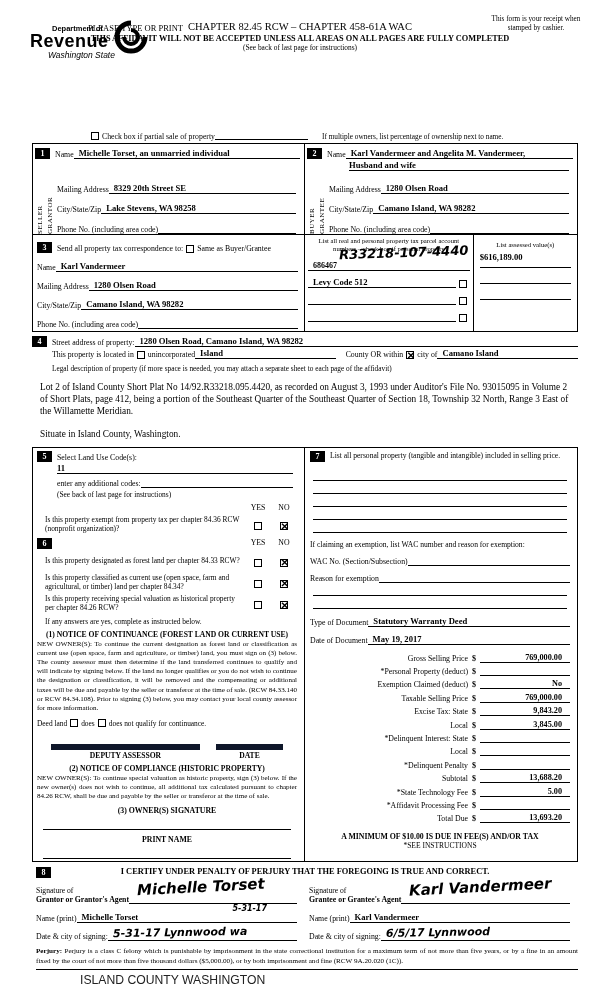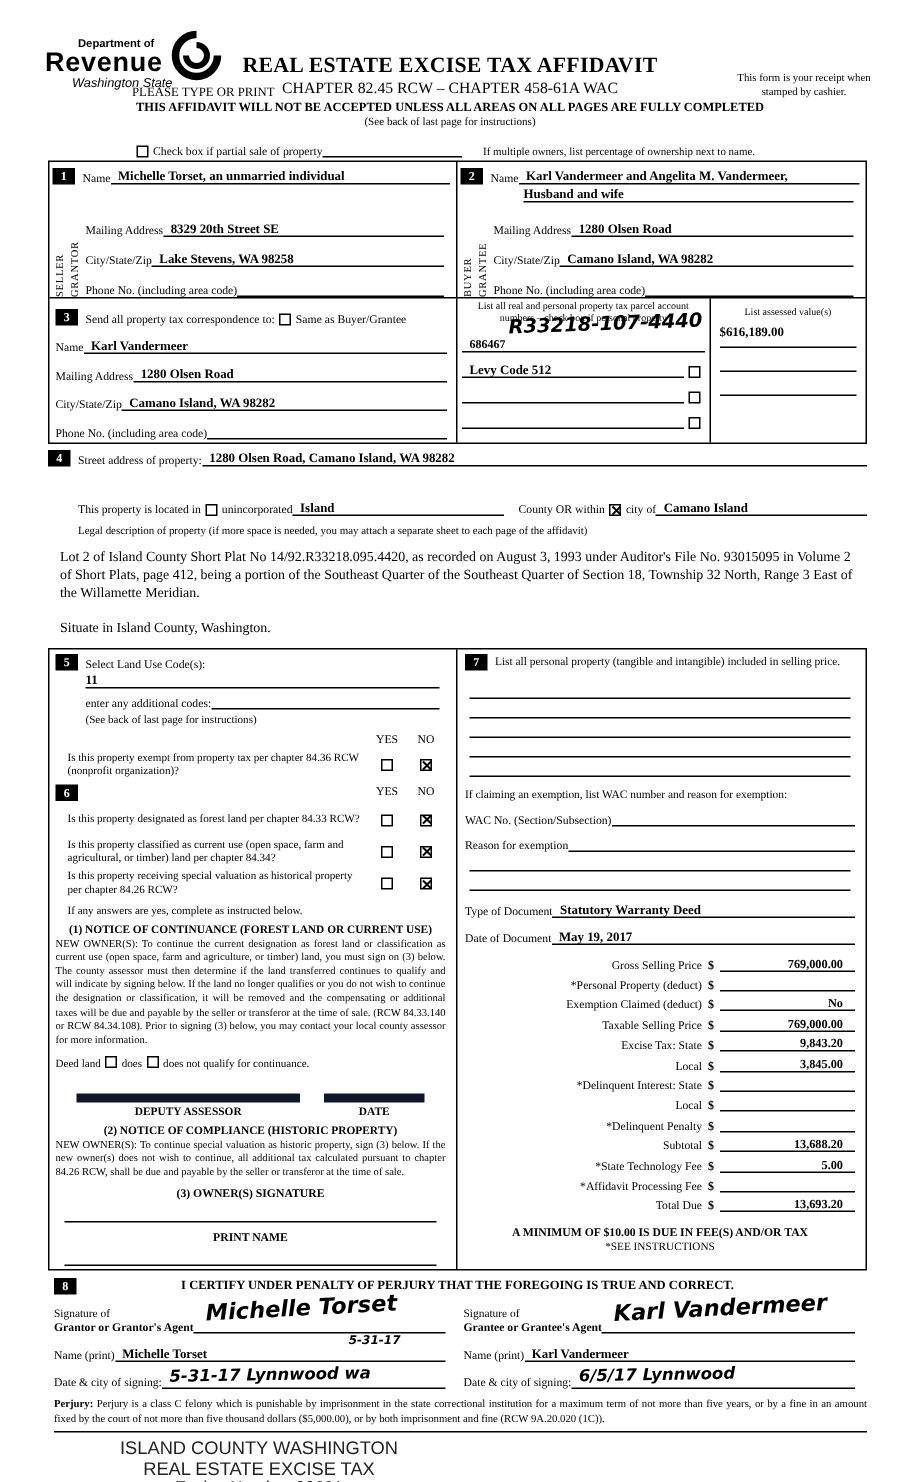--- a/index.html
+++ b/index.html
@@ -14,21 +14,21 @@
   .logo .state { font-size: 8.5px; font-style: italic; margin-left: 18px; }
   .logo svg { position: absolute; right: 12px; top: -4px; }
   .hdr-title { text-align: center; font-size: 14.5px; font-weight: bold; padding-top: 16px; letter-spacing: .2px; }
   .hdr-sub { position: relative; text-align: center; font-size: 10.5px; margin-top: 1px; }
   .type-print { position: absolute; left: 88px; top: 2px; font-size: 8.5px; }
   .receipt { position: absolute; right: 16px; top: -6px; width: 96px; font-size: 7.2px; text-align: center; line-height: 1.25; }
   .warn { text-align: center; font-weight: bold; font-size: 8.3px; margin-top: 2px; }
   .seeback { text-align: center; font-size: 7.4px; }
 
   .partial-row { display: flex; align-items: flex-end; margin: 4px 26px 2px 88px; font-size: 7.5px; }
-  .partial-left { display: flex; align-items: flex-end; flex: 1; }
+  .partial-left { display: flex; align-items: flex-start; flex: 1; margin-top: 36px; }
   .partial-left .line { flex: 1; border-bottom: 1px solid #000; height: 8px; margin-right: 14px; }
   .partial-right { width: 252px; font-size: 7.3px; }
 
   
   .secnum { display: inline-block; background: #000; color: #fff; font-weight: bold;
             min-width: 15px; text-align: center; font-size: 8px; padding: 1px 2px; margin-right: 5px; }
   .cb { display: inline-block; width: 8px; height: 8px; border: 1px solid #000; position: relative;
         vertical-align: -1px; margin: 0 3px; flex: none; }
   .cb[data-checked="true"]::before { content: "\2715"; position: absolute; top: -2.5px; left: -0.5px; font-size: 10px; font-weight: bold; }
   .lbl { font-size: 7.8px; white-space: nowrap; }
@@ -134,21 +134,20 @@
       <div class="dept">Department of</div>
       <div class="name">Revenue</div>
       <div class="state">Washington State</div>
       <span>
         <svg width="34" height="34" viewBox="0 0 34 34">
           <path d="M17 3 A14 14 0 1 0 31 17" fill="none" stroke="#000" stroke-width="5"></path>
           <path d="M17 10 A7 7 0 1 1 10 17" fill="none" stroke="#000" stroke-width="4"></path>
         </svg>
       </span>
     </div>
-    <div class="hdr-title">REAL ESTATE EXCISE TAX AFFIDAVIT</div>
     <div class="hdr-sub">
       <span class="type-print">PLEASE TYPE OR PRINT</span>
       <span>CHAPTER 82.45 RCW – CHAPTER 458-61A WAC</span>
       <span class="receipt">This form is your receipt when stamped by cashier.</span>
     </div>
     <div class="warn">THIS AFFIDAVIT WILL NOT BE ACCEPTED UNLESS ALL AREAS ON ALL PAGES ARE FULLY COMPLETED</div>
     <div class="seeback">(See back of last page for instructions)</div>
   </div>
 
   <div class="partial-row">
@@ -274,21 +273,21 @@
       </div>
     </div>
   </div>
 
   <div class="sec4">
     <div class="s4row">
       <span class="secnum">4</span>
       <span class="lbl">Street address of property:</span>
       <span class="fill val">1280 Olsen Road, Camano Island, WA  98282</span>
     </div>
-    <div class="s4row" style="margin-left:20px; margin-top:22px;">
+    <div class="s4row" style="margin-left:20px; margin-top:1px;">
       <span class="lbl">This property is located in</span>
       <span class="cb" data-checked="false"></span>
       <span class="lbl">unincorporated</span>
       <span class="fill val" style="max-width:150px;">Island</span>
       <span class="lbl" style="margin-left:10px;">County OR  within</span>
       <span class="cb" data-checked="true"></span>
       <span class="lbl">city of</span>
       <span class="fill val" style="max-width:150px;">Camano Island</span>
     </div>
     <div class="legal-lbl">Legal description of property (if more space is needed, you may attach a separate sheet to each page of the affidavit)</div>

